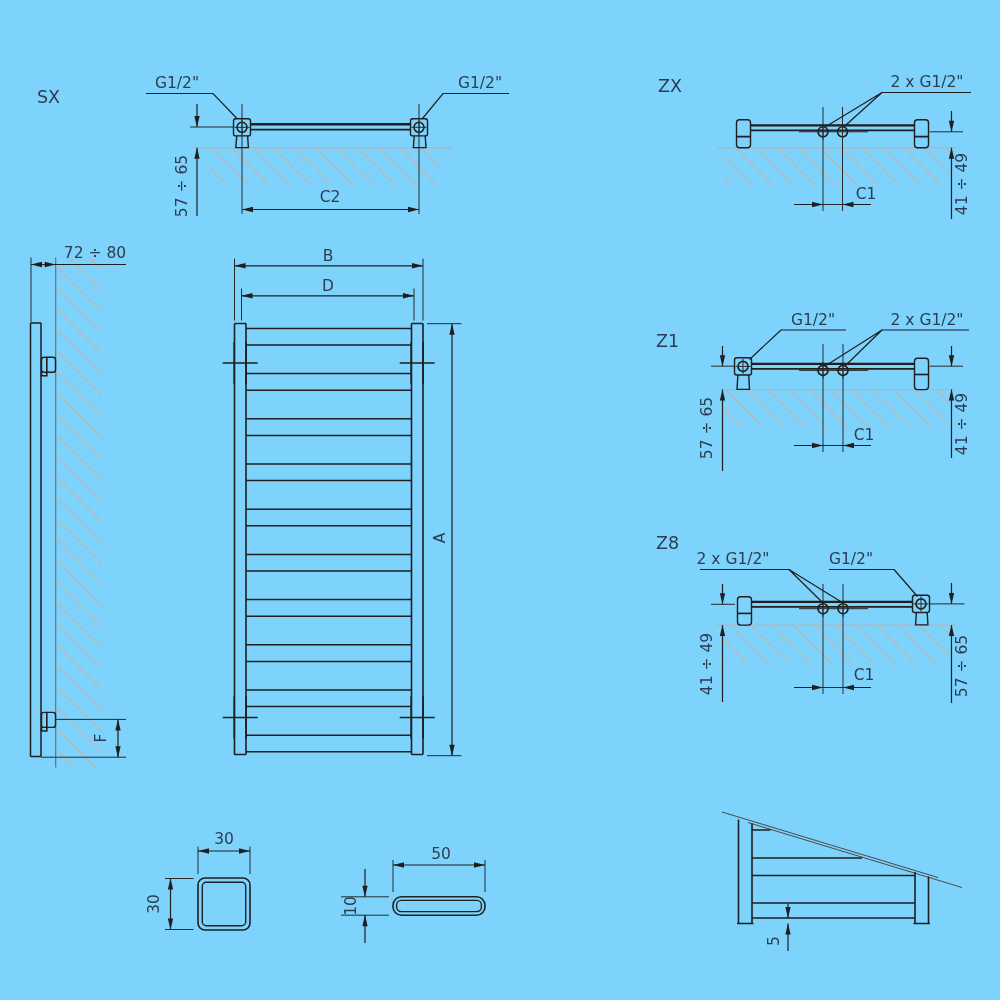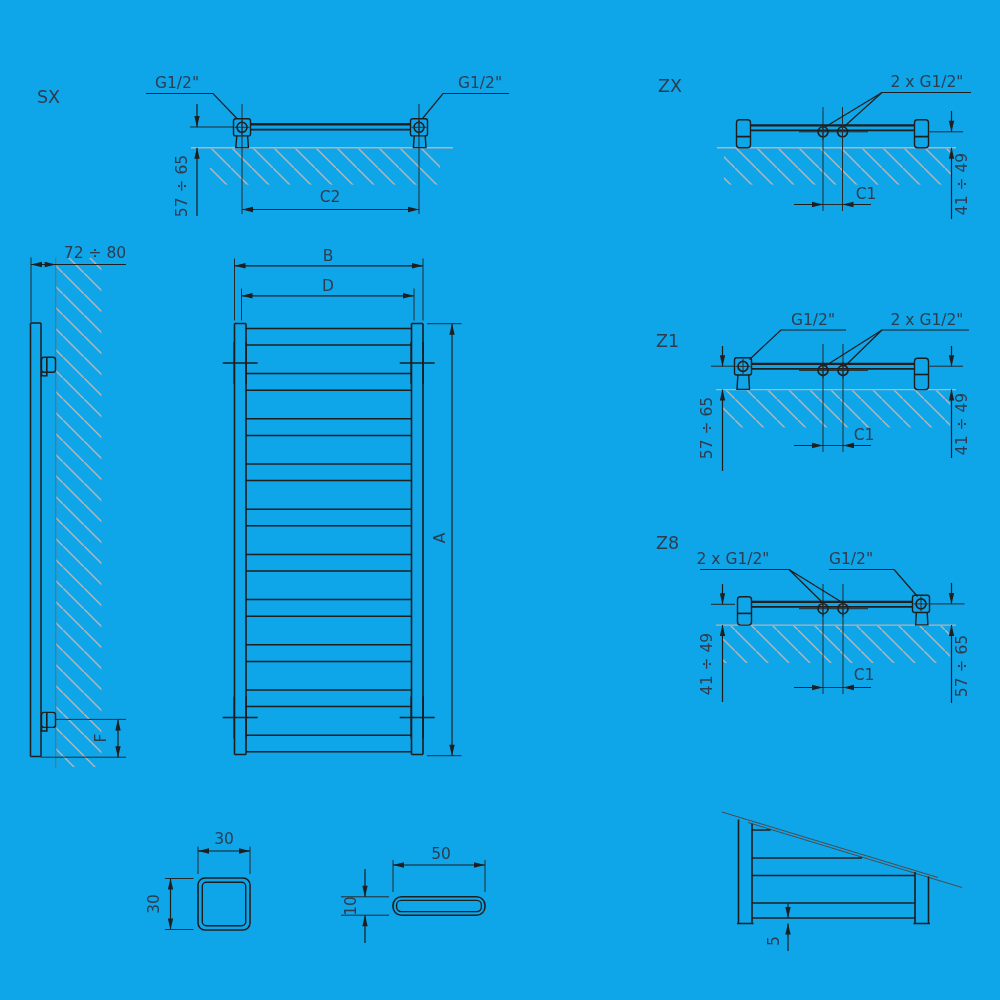--- a/index.html
+++ b/index.html
@@ -1,16 +1,16 @@
 <!DOCTYPE html>
 <html><head>
 <meta charset="utf-8">
 <style>
   html,body{margin:0;padding:0;background:#ffffff;}
-  #page{width:1000px;height:1000px;position:relative;background:#0ea5e9;overflow:hidden;}
+  #page{width:1000px;height:1000px;position:relative;background:#7dd3fc;overflow:hidden;}
   svg{position:absolute;left:0;top:0;}
   svg text{font-family:"DejaVu Sans","Liberation Sans",sans-serif;fill:#2e3c50;font-size:15.5px;}
   svg text.vlbl{font-size:17.5px;}
   .ln{stroke:#1f1f1f;fill:none;stroke-width:1.6;}
   .w2{stroke-width:2.4;}
   .w15{stroke-width:1.5;}
   .w14{stroke-width:1.4;}
   .thin{stroke:#2a2a2a;stroke-width:1;fill:none;}
   .dim{stroke:#1f1f1f;stroke-width:1.2;fill:none;}
   .wall{stroke:#b5b5b5;stroke-width:1.4;fill:none;}

